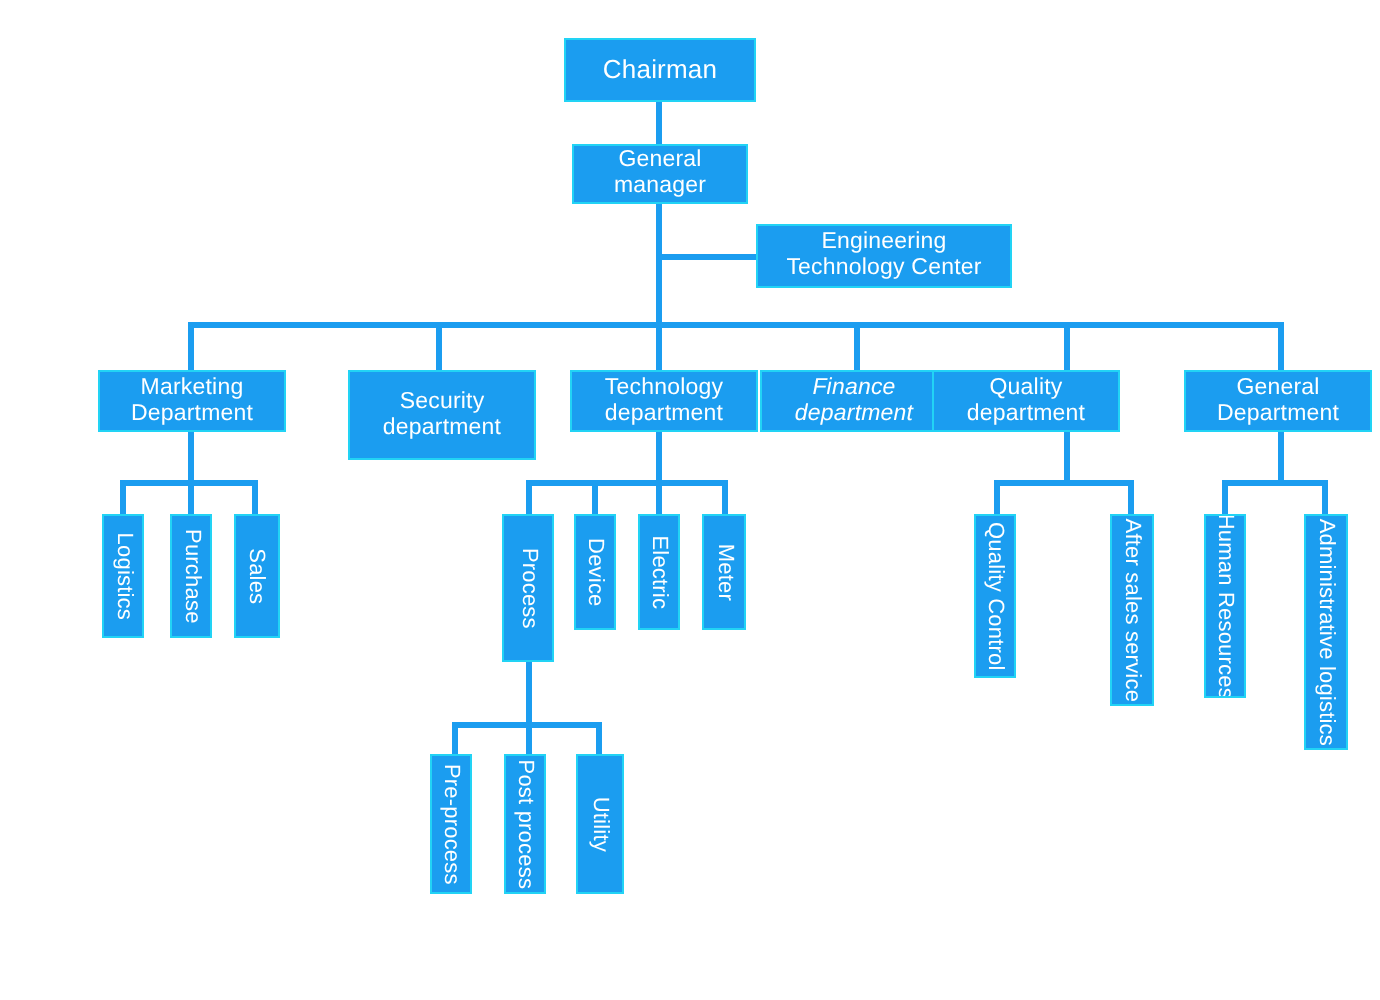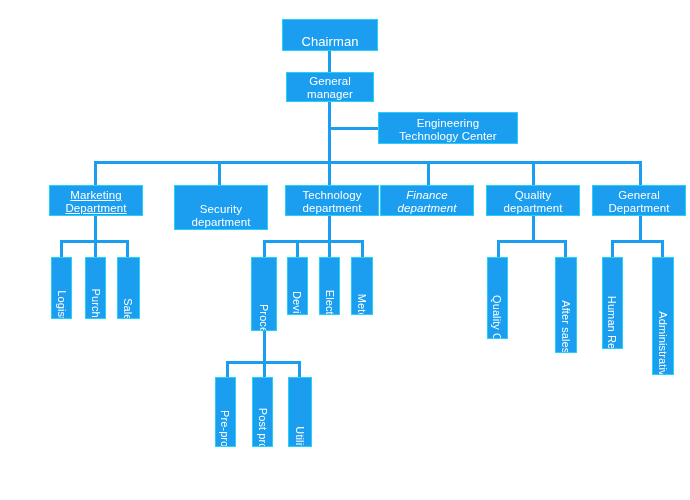--- a/index.html
+++ b/index.html
@@ -24,21 +24,21 @@
     background: #1b9df0;
   }
   
   .node {
     position: absolute;
     box-sizing: border-box;
     background: #1b9df0;
     border: 1px solid #22d3f5;
     color: #ffffff;
     display: flex;
-    align-items: flex-end;
+    align-items: center;
     justify-content: center;
     text-align: center;
     line-height: 1.12;
     letter-spacing: 0.1px;
     z-index: 5;
     overflow: hidden;
   }
   .node.h {
     font-size: 11.5px;
   }
@@ -111,46 +111,46 @@
 
   <div class="node big" style="left:282px; top:19px; width:96px; height:32px;">
     <span class="lbl">Chairman</span>
   </div>
 
   <div class="node h" style="left:286px; top:72px; width:88px; height:30px;">
     <span class="lbl">General
 manager</span>
   </div>
 
-  <div class="node h" style="left:378px; top:112px; width:140px; height:32px;">
+  <div class="node h" style="left:378px; top:112px; width:128px; height:32px;">
     <span class="lbl">Engineering
 Technology Center</span>
   </div>
 
-  <div class="node h" style="left:49px; top:185px; width:94px; height:31px;text-decoration:underline;">
+  <div class="node h" style="left:49px; top:185px; width:94px; height:31px;">
     <span class="lbl">Marketing
 Department</span>
   </div>
 
   <div class="node h" style="left:174px; top:185px; width:94px; height:45px;">
     <span class="lbl">Security
 department</span>
   </div>
 
   <div class="node h" style="left:285px; top:185px; width:94px; height:31px;">
     <span class="lbl">Technology
 department</span>
   </div>
 
   <div class="node h" style="left:380px; top:185px; width:94px; height:31px;font-style:italic;">
     <span class="lbl">Finance
 department</span>
   </div>
 
-  <div class="node h" style="left:486px; top:185px; width:94px; height:31px;">
+  <div class="node h" style="left:466px; top:185px; width:94px; height:31px;">
     <span class="lbl">Quality
 department</span>
   </div>
 
   <div class="node h" style="left:592px; top:185px; width:94px; height:31px;">
     <span class="lbl">General
 Department</span>
   </div>
 
   <div class="node v" style="left:51px; top:257px; width:21px; height:62px;">

